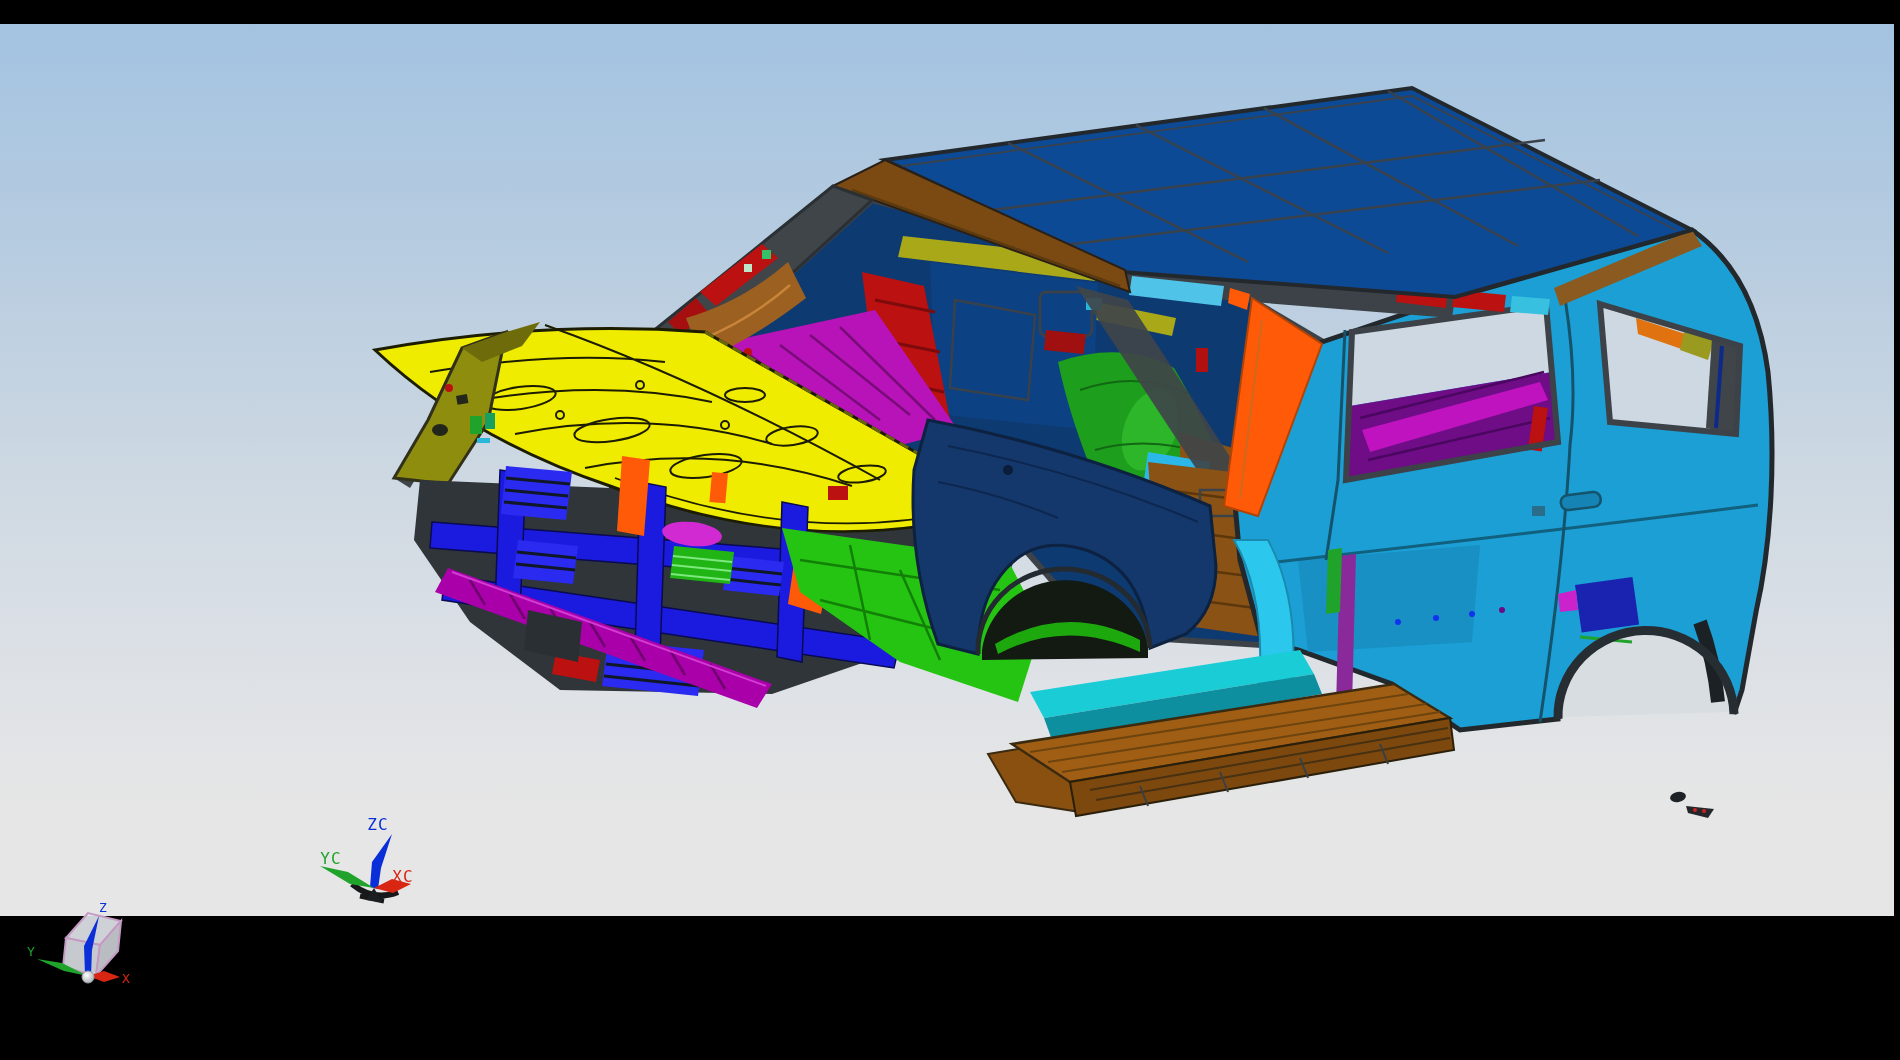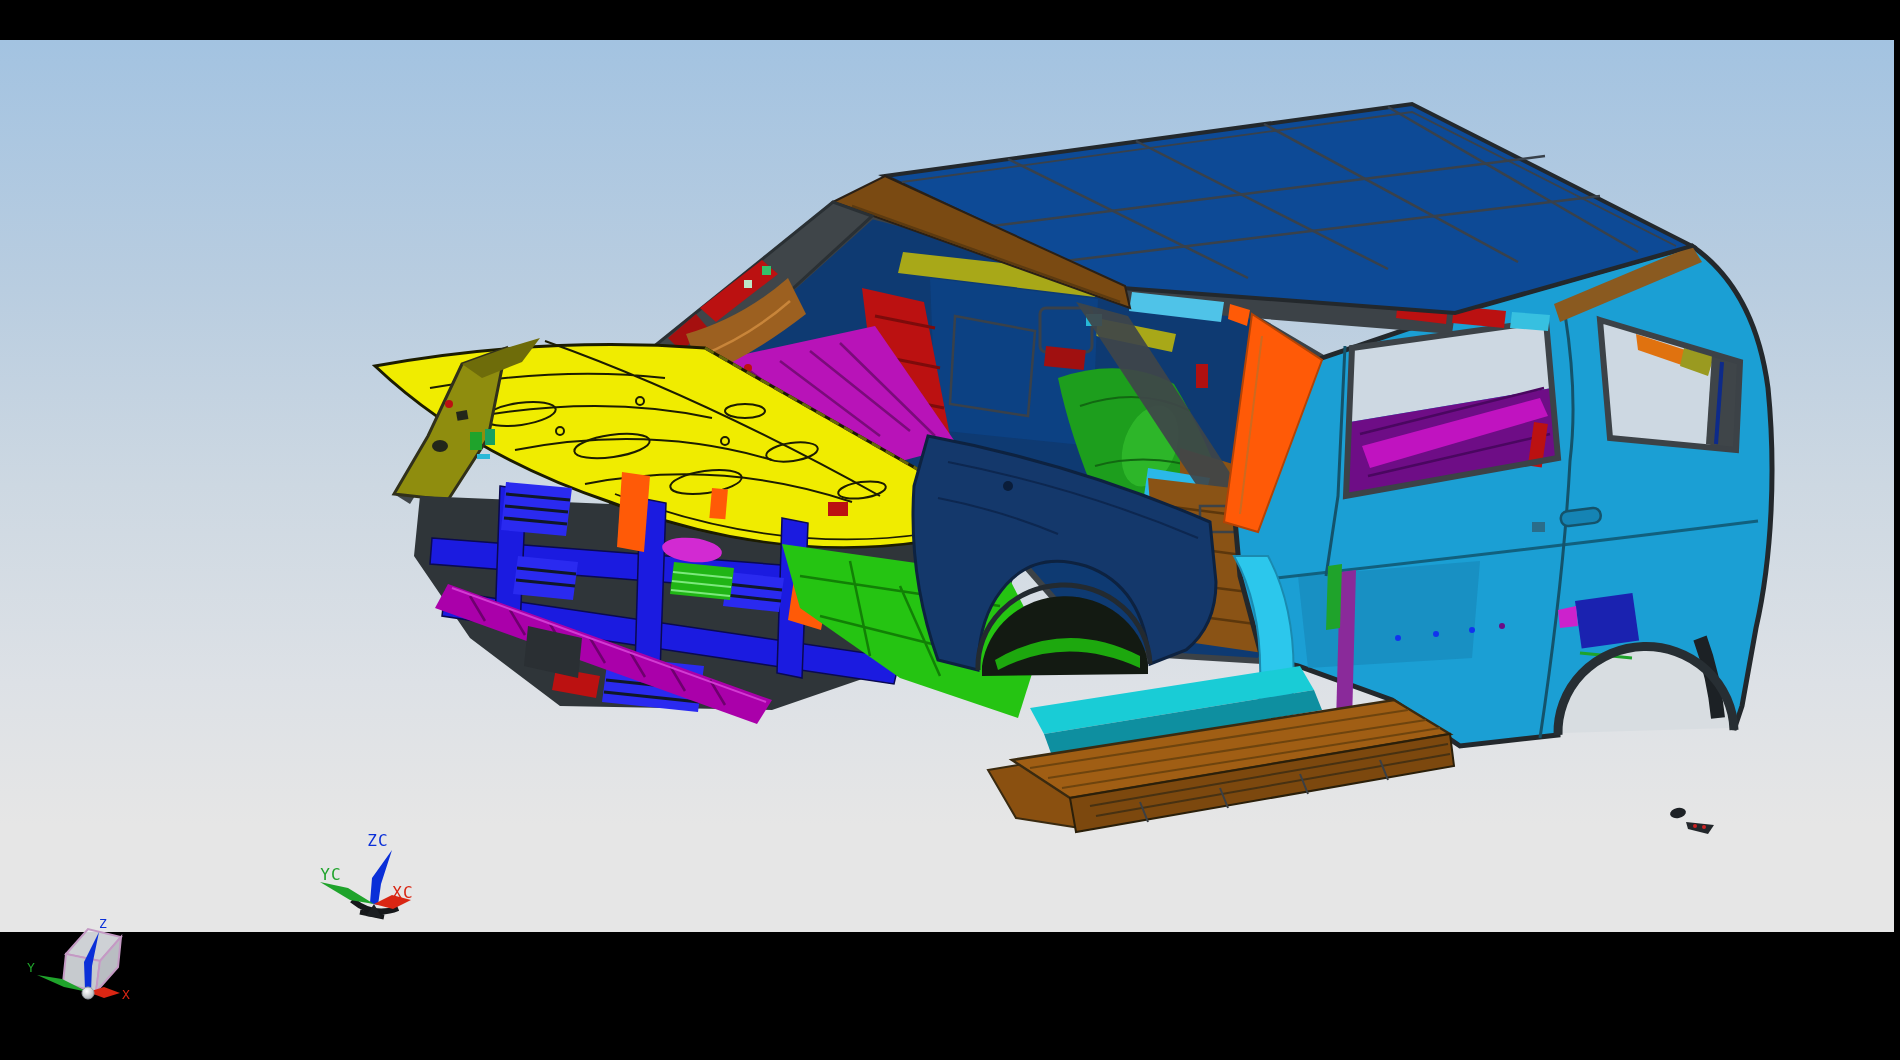--- a/index.html
+++ b/index.html
@@ -6,21 +6,21 @@
   body{width:1900px;height:1060px;position:relative;overflow:hidden;font-family:"DejaVu Sans",sans-serif;}
   .top-bar{position:absolute;left:0;top:0;width:1900px;height:24px;background:var(--p-frame,#000);}
   .right-bar{position:absolute;right:0;top:0;width:6px;height:1060px;background:var(--p-frame,#000);z-index:5;}
   .viewport{position:absolute;left:0;top:24px;width:1894px;height:892px;
     background:linear-gradient(to bottom,
       var(--p-bg_top,#a3c3e1) 0%,
       var(--p-bg_upper,#b9cde0) 28%,
       var(--p-bg_mid,#cdd8e2) 50%,
       var(--p-bg_lower,#dde1e6) 72%,
       var(--p-bg_bottom,#e6e6e6) 88%,
-      var(--p-bg_bottom,#e6e6e6) 100%);margin-top:16px;}
+      var(--p-bg_bottom,#e6e6e6) 100%);}
   svg{position:absolute;left:0;top:-24px;width:1900px;height:1060px;}
   .lbl{font-family:"DejaVu Sans Mono",monospace;font-size:16px;letter-spacing:1px;}
   .lbl-sm{font-family:"DejaVu Sans Mono",monospace;font-size:13px;}
   .teal{fill:var(--p-body_teal,#1b9fd4);}
   .roofl{stroke:var(--p-roof_line,#39414a);stroke-width:2.5;fill:none;}
   .hline{stroke:var(--p-hood_line,#1c1c00);stroke-width:2;fill:none;}
   .blue{fill:var(--p-structure_blue,#1b1be0);stroke:#0a0a50;stroke-width:1.5;}
   .slat{stroke:#101828;stroke-width:3;}
   .orange{fill:var(--p-orange,#ff5a07);}
   .red{fill:var(--p-red,#bb1111);}

